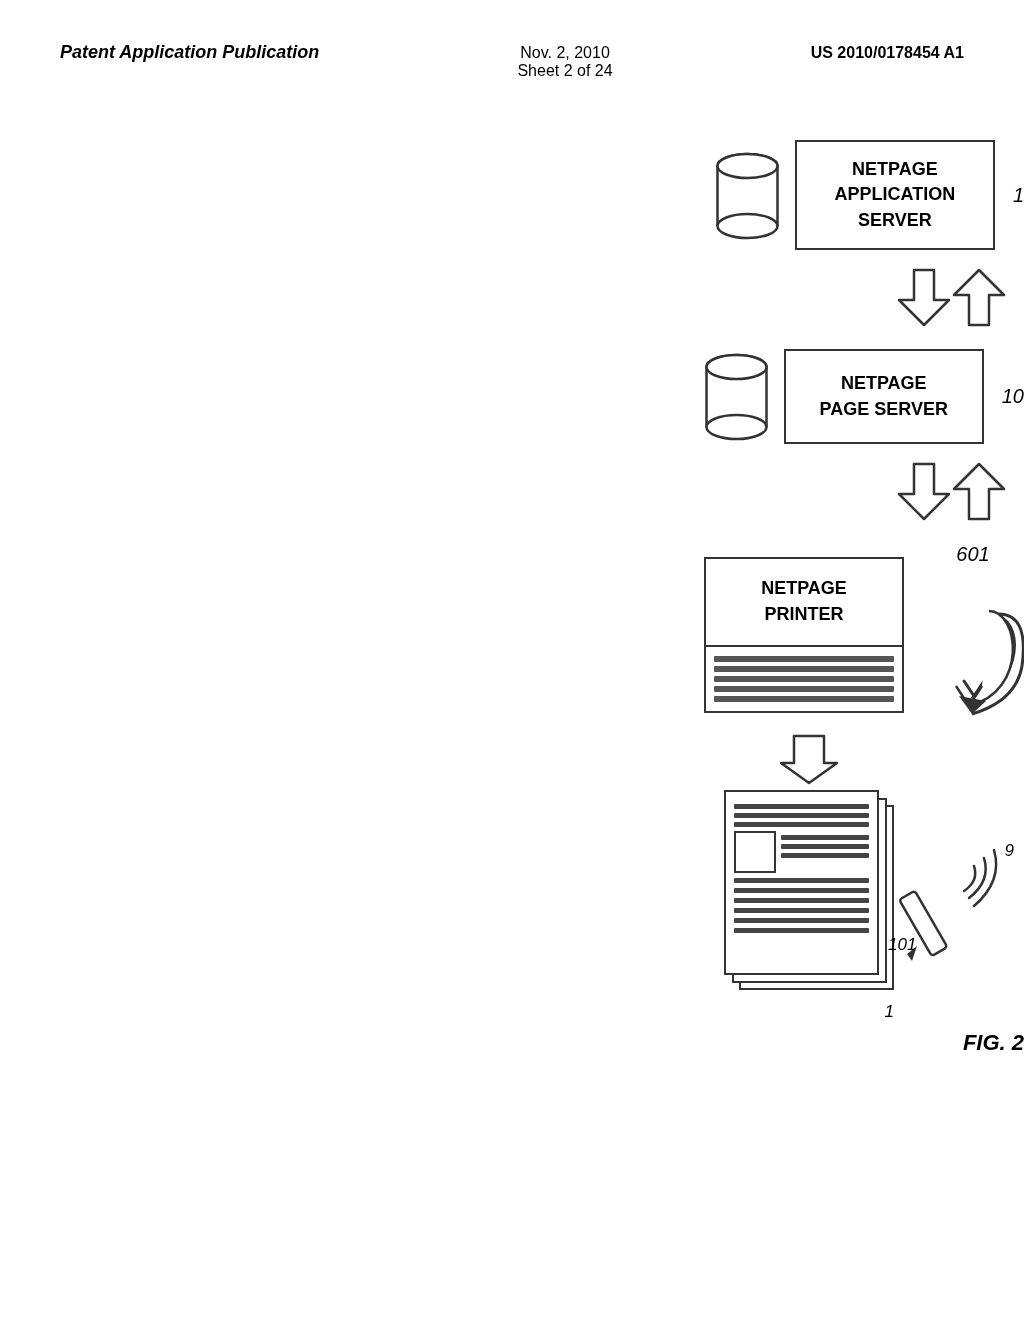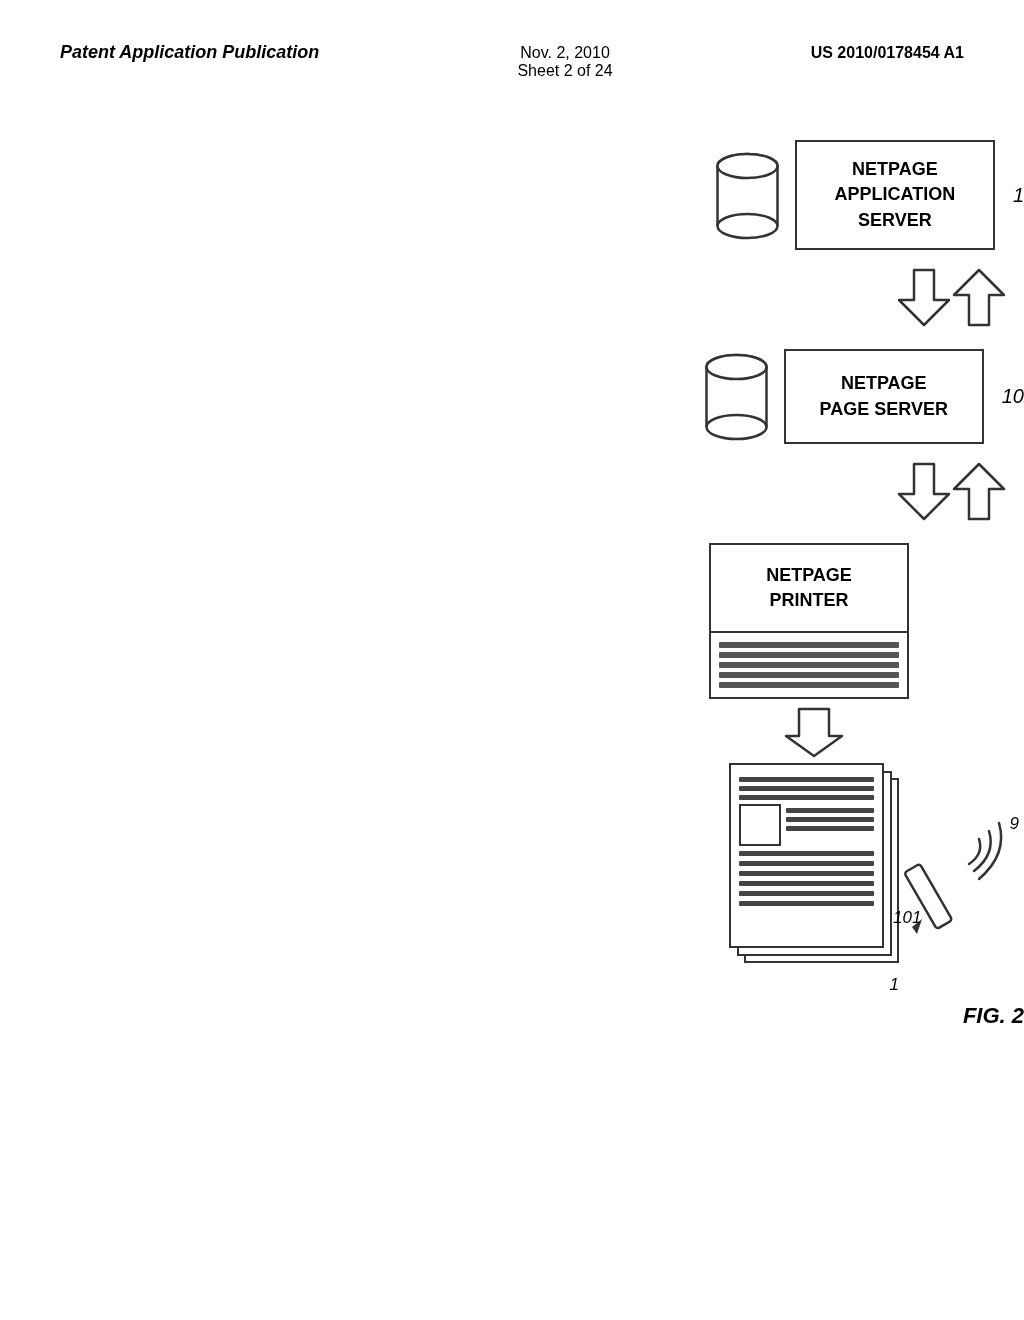--- a/index.html
+++ b/index.html
@@ -192,20 +192,33 @@
         </div>
 
         <div style="width:200px; border:2.5px solid #333; border-top:none; background:white; padding: 5px 8px;">
           <div class="print-line"></div>
           <div class="print-line"></div>
           <div class="print-line"></div>
           <div class="print-line"></div>
           <div class="print-line"></div>
         </div>
       </div>
+      <div style="display:flex; flex-direction:column; align-items:flex-start; margin-left:10px;">
+        <span class="label-tag" style="font-size:20px; margin-bottom:30px;">601</span>
+
+        <svg width="110" height="120" viewBox="0 0 110 120" style="margin-top:10px;">
+
+          <path d="M 80,10 C 110,10 110,80 60,90 L 70,75 M 60,90 L 50,75" fill="none" stroke="#333" stroke-width="3" stroke-linecap="round"></path>
+          <path d="M 75,5 C 105,5 115,85 55,100 L 68,80 M 55,100 L 42,80" fill="white" stroke="#333" stroke-width="2.5" stroke-linejoin="round"></path>
+
+          <path d="M 85,8 Q 115,8 108,60 Q 102,95 58,108" fill="none" stroke="#333" stroke-width="3"></path>
+          <polygon points="58,108 45,90 72,95" fill="#333"></polygon>
+
+        </svg>
+      </div>
     </div>
 
     <div style="margin-left:75px; margin-top:5px;">
       <svg width="60" height="55" viewBox="0 0 60 55">
         <polygon points="15,5 45,5 45,32 58,32 30,52 2,32 15,32" fill="white" stroke="#333" stroke-width="2.5" stroke-linejoin="round"></polygon>
       </svg>
     </div>
 
     <div style="position:relative; margin-left:20px; margin-top:0px; display:flex; align-items:flex-end;">
 

